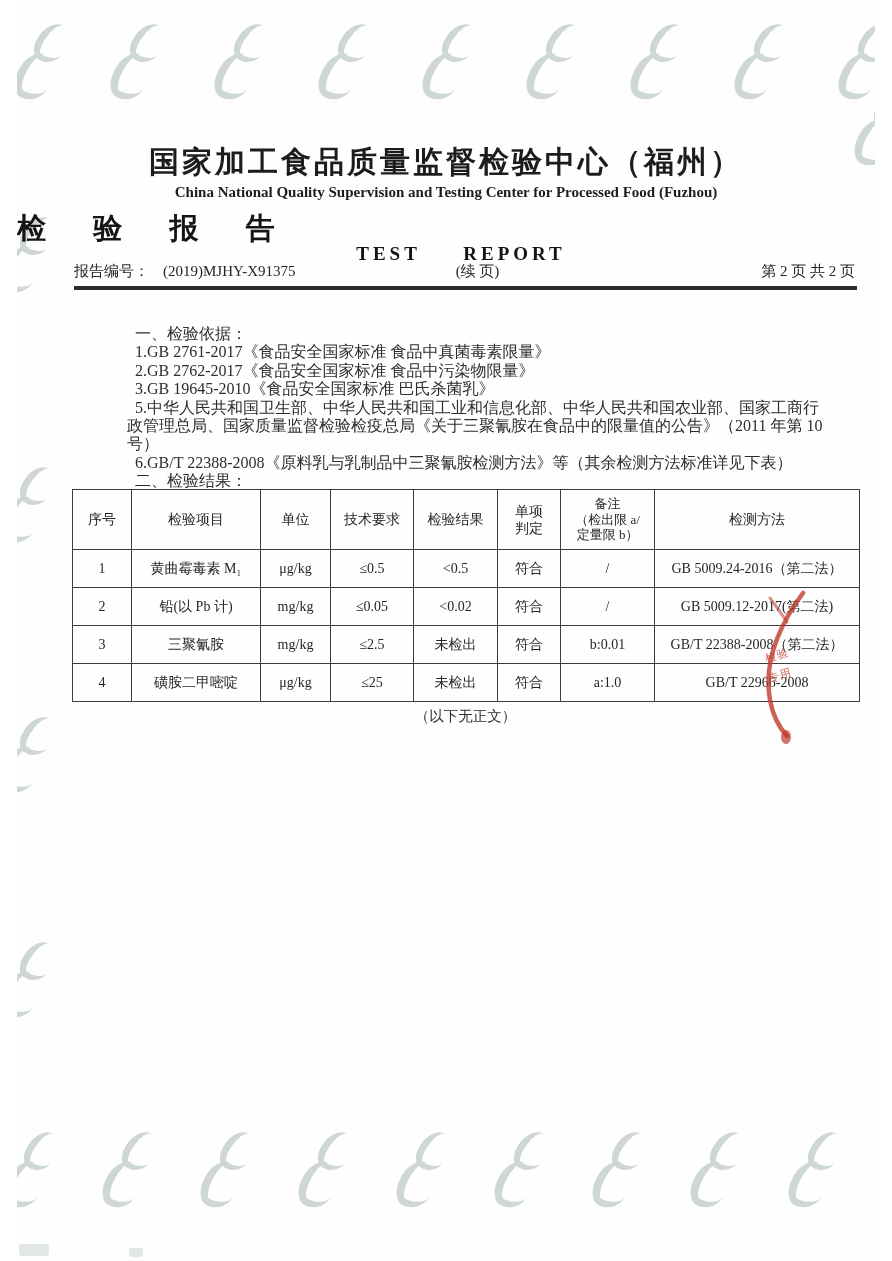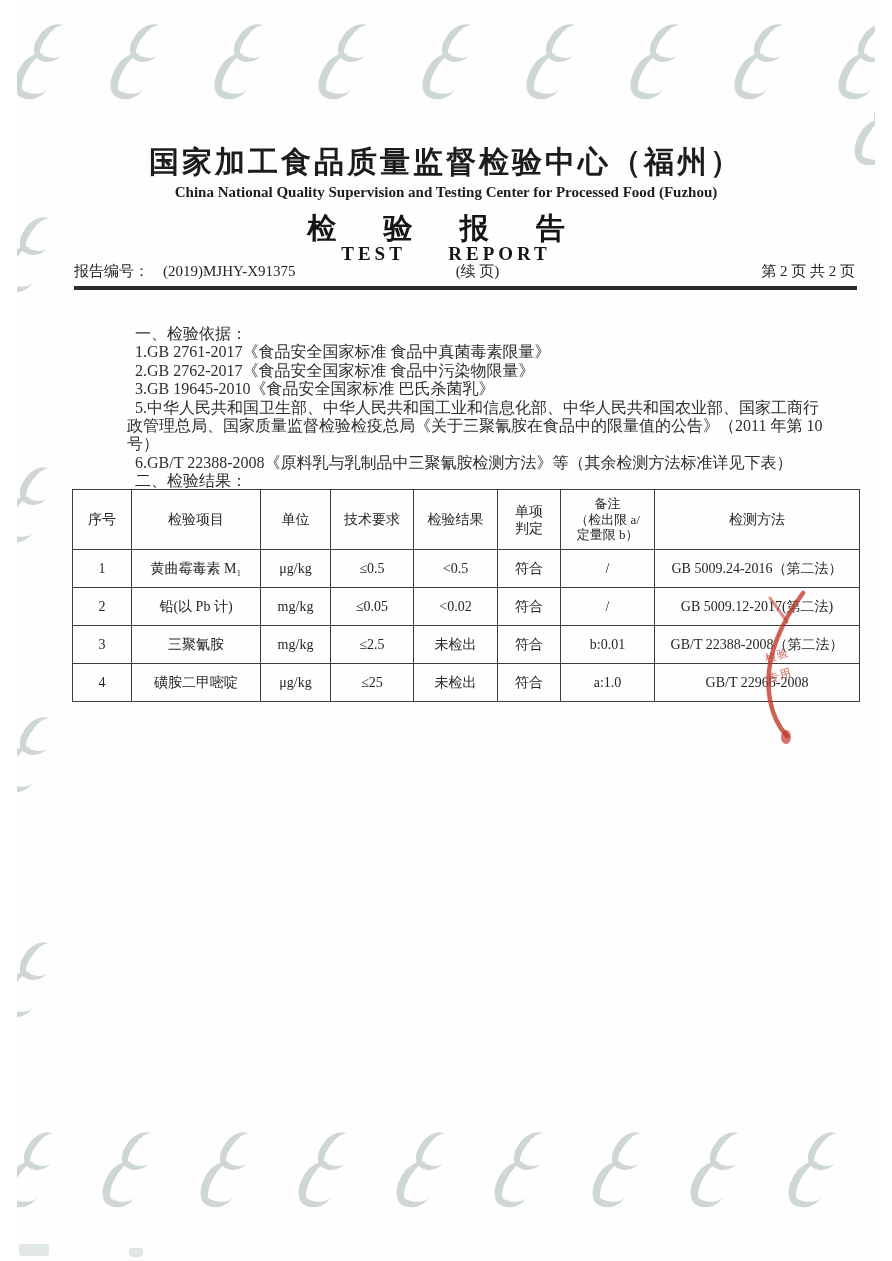--- a/index.html
+++ b/index.html
@@ -13,23 +13,23 @@
   .wm{position:absolute;width:52px;height:82px;color:#97a6a6;opacity:.45;pointer-events:none;}
   .wm i,.wm b{position:absolute;border-radius:55% 45% 60% 40%/55% 60% 40% 45%;}
   .wm i{left:20px;top:0;width:22px;height:36px;border-left:7px solid currentColor;border-bottom:6px solid currentColor;transform:rotate(32deg);}
   .wm b{left:0;top:30px;width:26px;height:42px;border-left:8px solid currentColor;border-bottom:7px solid currentColor;transform:rotate(24deg);}
   .blob{position:absolute;background:#c9d3d3;opacity:.55;border-radius:3px;}
   
   .org-cn{position:absolute;top:142px;left:0;width:100%;text-align:center;
     font-size:30px;font-weight:bold;letter-spacing:3px;color:#1c1c1c;}
   .org-en{position:absolute;top:184px;left:0;width:100%;text-align:center;
     font-size:15px;font-weight:bold;color:#1c1c1c;}
-  .title-cn{position:absolute;top:209px;left:0;width:100%;text-align:center;
+  .title-cn{position:absolute;top:209px;left:0;width:100%;
     font-size:29px;font-weight:bold;letter-spacing:20px;color:#151515;}
-  .title-en{position:absolute;top:243px;left:0;width:100%;text-align:center;
+  .title-en{position:absolute;top:243px;left:15px;width:100%;text-align:center;
     font-size:19px;font-weight:bold;letter-spacing:4px;word-spacing:34px;color:#151515;}
   .info-row{position:absolute;top:262px;left:57px;width:783px;height:20px;
     font-size:15px;color:#242424;}
   .info-left{position:absolute;left:0;top:0;white-space:nowrap;}
   .info-left .val{margin-left:14px;}
   .info-center{position:absolute;left:12px;width:100%;text-align:center;top:0;}
   .info-right{position:absolute;right:2px;top:0;white-space:nowrap;}
   .rule{position:absolute;top:286px;left:57px;width:783px;height:4px;background:#2c2c2c;}
   
   .basis{position:absolute;top:296px;left:118px;width:720px;
@@ -240,20 +240,21 @@
       <td>μg/kg</td>
       <td>≤25</td>
       <td>未检出</td>
       <td>符合</td>
       <td>a:1.0</td>
       <td class="method">GB/T 22966-2008</td>
     </tr>
   </tbody>
     </table>
 
+  <div class="note">（以下无正文）</div>
 
   <svg class="stamp-svg" width="892" height="1261" viewBox="0 0 892 1261">
     <path d="M 786 593 Q 744 650 753 700 Q 757 722 770 736" fill="none" stroke="#c0392b" stroke-width="4.5" stroke-linecap="round" opacity="0.8"></path>
     <ellipse cx="769" cy="737" rx="5" ry="7" fill="#c0392b" opacity="0.7"></ellipse>
     <path d="M 753 598 Q 762 610 770 622" fill="none" stroke="#c0392b" stroke-width="3" stroke-linecap="round" opacity="0.55"></path>
   </svg>
   <div class="stamp-char" style="left:748px;top:648px">检验</div>
   <div class="stamp-char" style="left:751px;top:668px">专用</div>
 
 </div>

